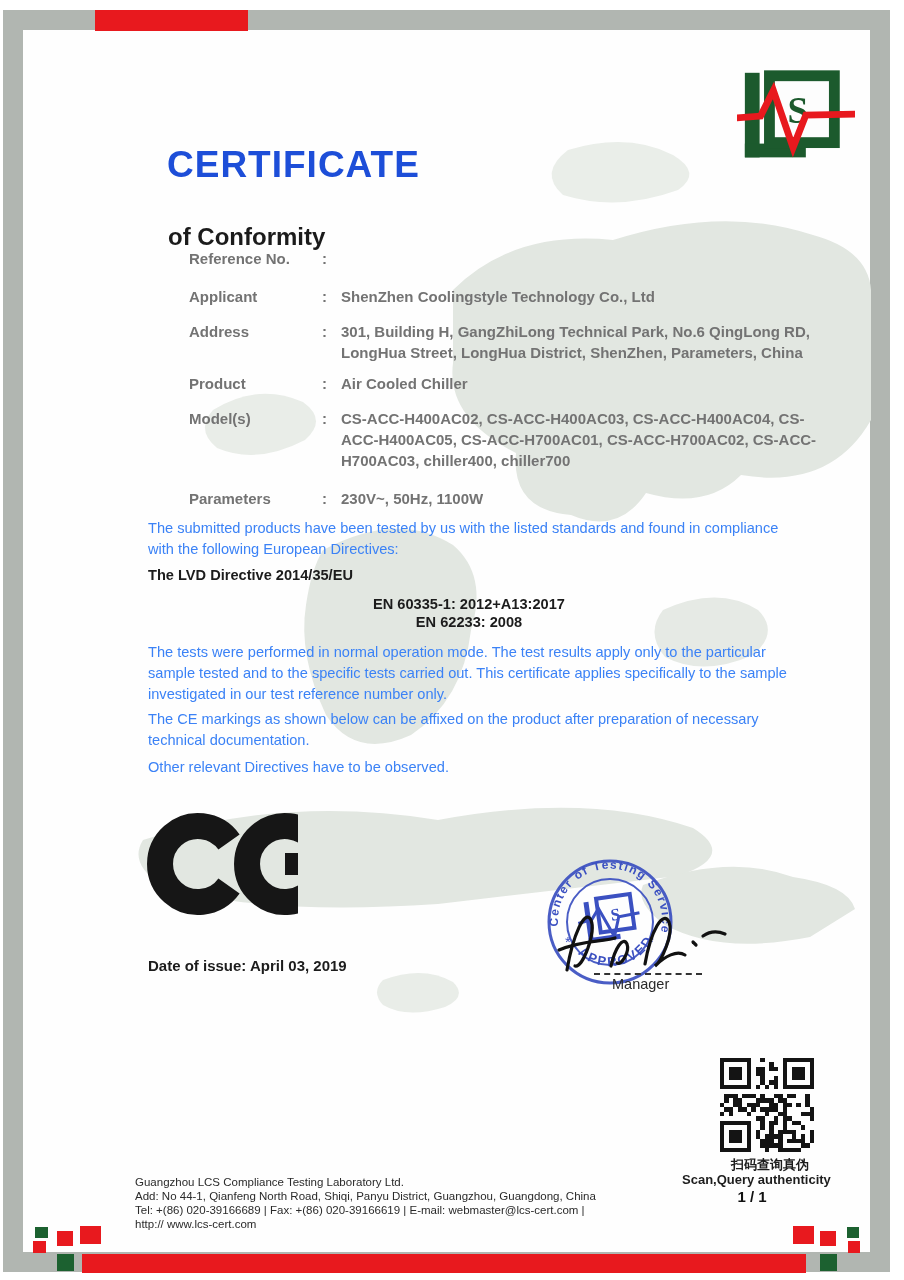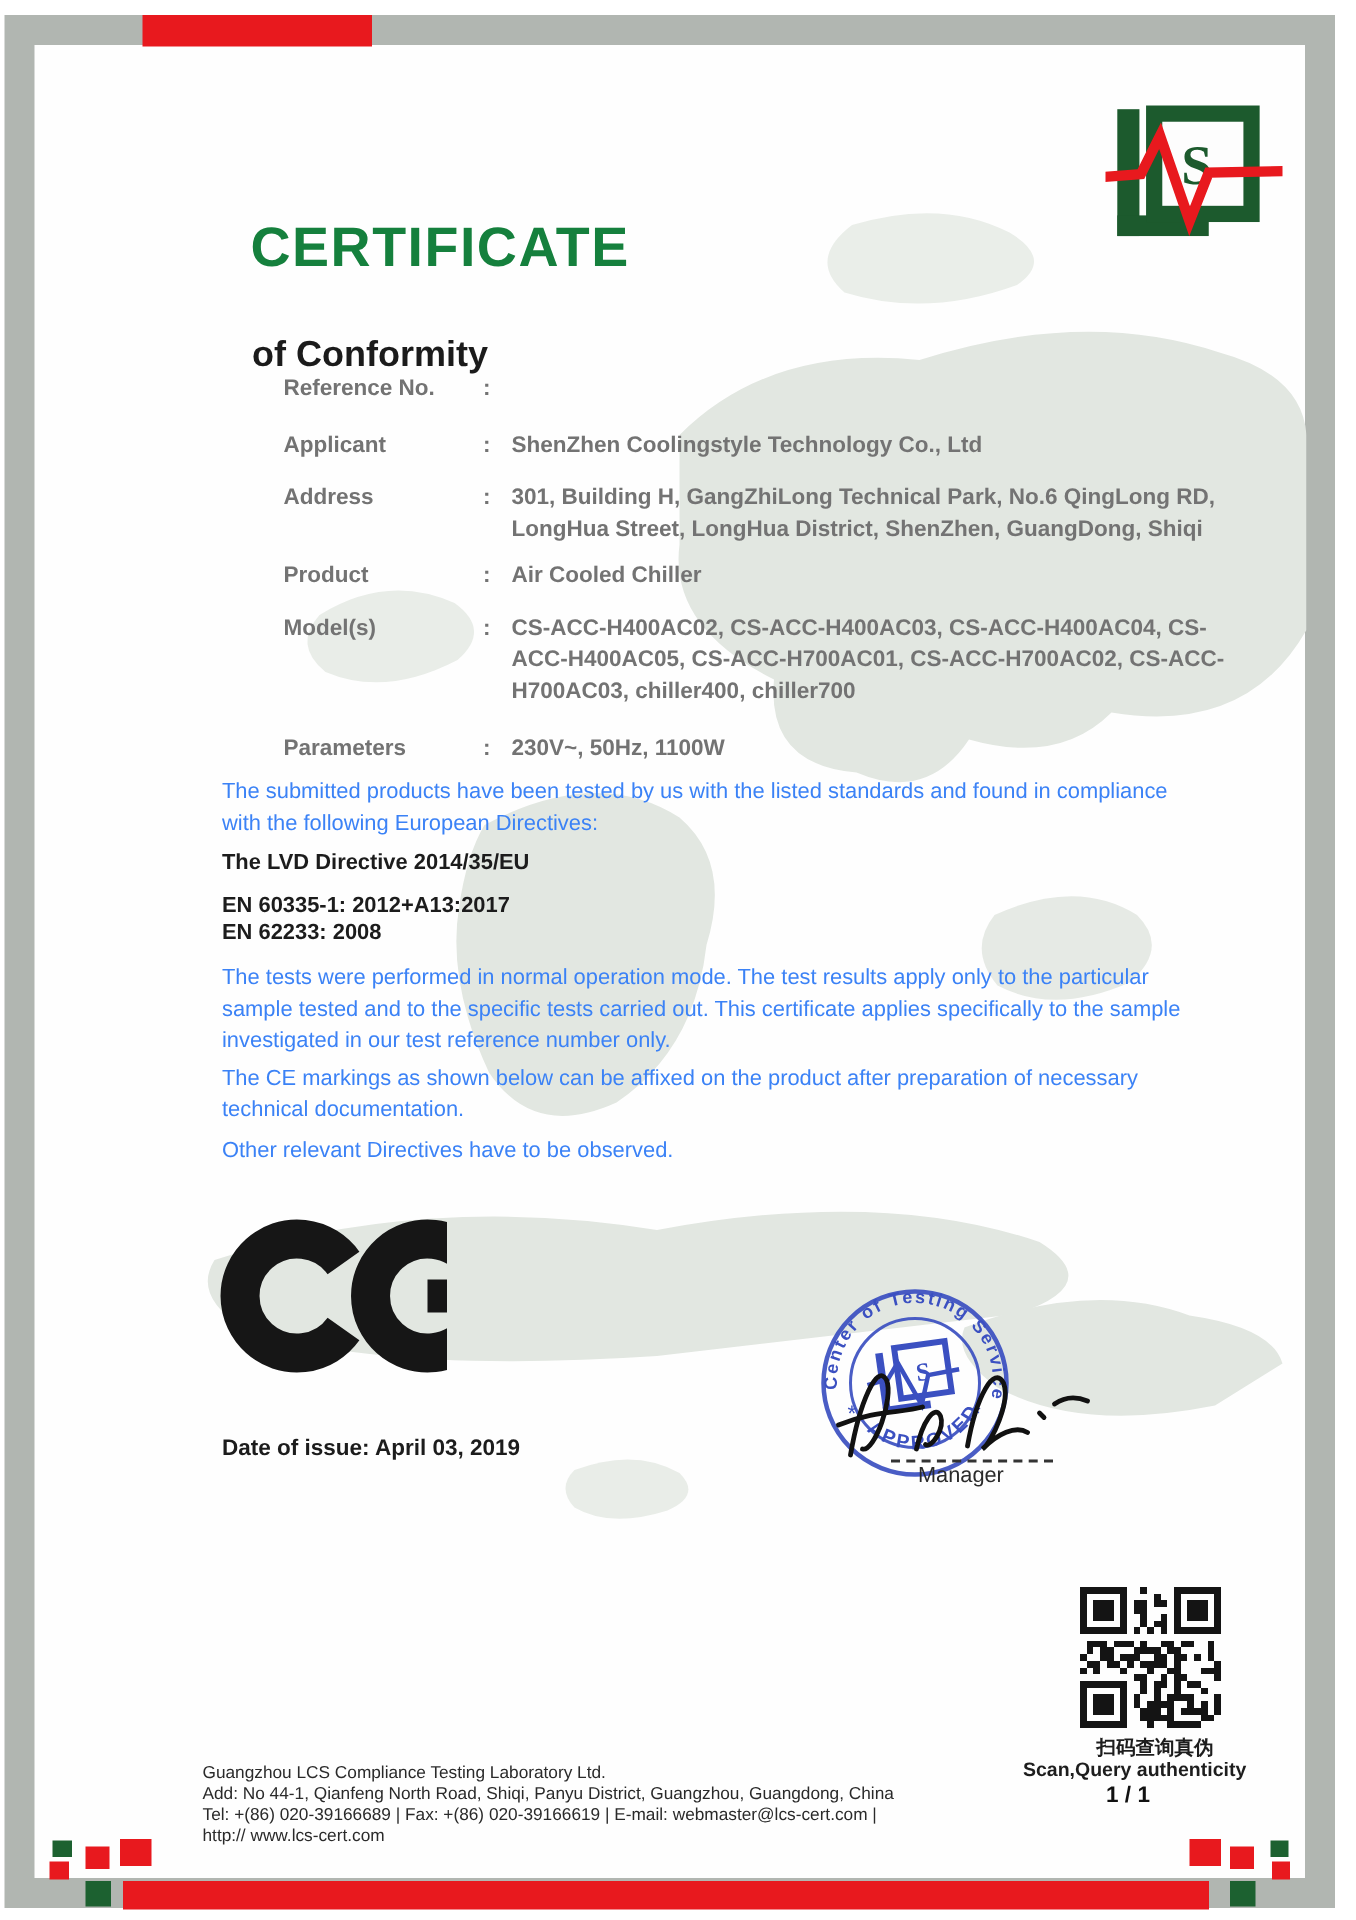--- a/index.html
+++ b/index.html
@@ -7,31 +7,31 @@
         font-family:"Liberation Sans",sans-serif;color:#222;}
   
   .frame{position:absolute;left:3px;top:10px;width:887px;height:1262px;
          border:20px solid #b1b6b1;background:#fefefe;box-sizing:border-box;}
   .red-top-seg{position:absolute;left:95px;top:10px;width:153px;height:21px;background:#e8191e;}
   
   .wm{position:absolute;left:23px;top:30px;width:848px;height:1222px;pointer-events:none;}
   
   .logo{position:absolute;left:737px;top:70px;width:118px;height:100px;}
   
-  .title-main{position:absolute;left:167px;top:144px;font-size:37px;font-weight:bold;color:#15803d;letter-spacing:1px;}
+  .title-main{position:absolute;left:167px;top:144px;font-size:37px;font-weight:bold;color:#1d4ed8;letter-spacing:1px;}
   .title-sub{position:absolute;left:168px;top:186px;font-size:24px;font-weight:bold;color:#1b1b1b;margin-top:37px;}
   
   .frow{position:absolute;left:153px;width:630px;display:flex;font-size:15px;font-weight:bold;line-height:21px;color:#737373;margin-left:36px;}
   .flabel{width:133px;flex:none;}
   .fcolon{width:19px;flex:none;}
   .fvalue{flex:1;}
   
   .para{position:absolute;left:148px;width:642px;font-size:14.6px;line-height:21px;color:#3b82f6;}
   .bold{font-weight:bold;color:#1c1c1c;}
-  .en-lines{line-height:18px;}
+  .en-lines{line-height:18px;text-align:center;}
   
   .ce{position:absolute;left:146px;top:812px;}
   
   .date-line{position:absolute;left:148px;top:957px;font-size:15px;font-weight:bold;color:#1c1c1c;}
   
   .stamp{position:absolute;left:543px;top:855px;width:134px;height:134px;}
   .signature{position:absolute;left:553px;top:900px;width:190px;height:90px;}
   .sig-dash{position:absolute;left:594px;top:973px;width:108px;border-top:2px dashed #333;}
   .manager{position:absolute;left:612px;top:976px;font-size:14.5px;color:#2a2a2a;}
   
@@ -83,21 +83,21 @@
     <span class="fcolon">:</span>
   </div>
   <div class="frow" style="top:286px">
     <span class="flabel">Applicant</span>
     <span class="fcolon">:</span>
     <span class="fvalue">ShenZhen Coolingstyle Technology Co., Ltd</span>
   </div>
   <div class="frow" style="top:321px">
     <span class="flabel">Address</span>
     <span class="fcolon">:</span>
-    <span class="fvalue">301, Building H, GangZhiLong Technical Park, No.6 QingLong RD, LongHua Street, LongHua District, ShenZhen, GuangDong, Shiqi</span>
+    <span class="fvalue">301, Building H, GangZhiLong Technical Park, No.6 QingLong RD, LongHua Street, LongHua District, ShenZhen, Parameters, China</span>
   </div>
   <div class="frow" style="top:373px">
     <span class="flabel">Product</span>
     <span class="fcolon">:</span>
     <span class="fvalue">Air Cooled Chiller</span>
   </div>
   <div class="frow" style="top:408px">
     <span class="flabel">Model(s)</span>
     <span class="fcolon">:</span>
     <span class="fvalue">CS-ACC-H400AC02, CS-ACC-H400AC03, CS-ACC-H400AC04, CS-ACC-H400AC05, CS-ACC-H700AC01, CS-ACC-H700AC02, CS-ACC-H700AC03, chiller400, chiller700</span>

